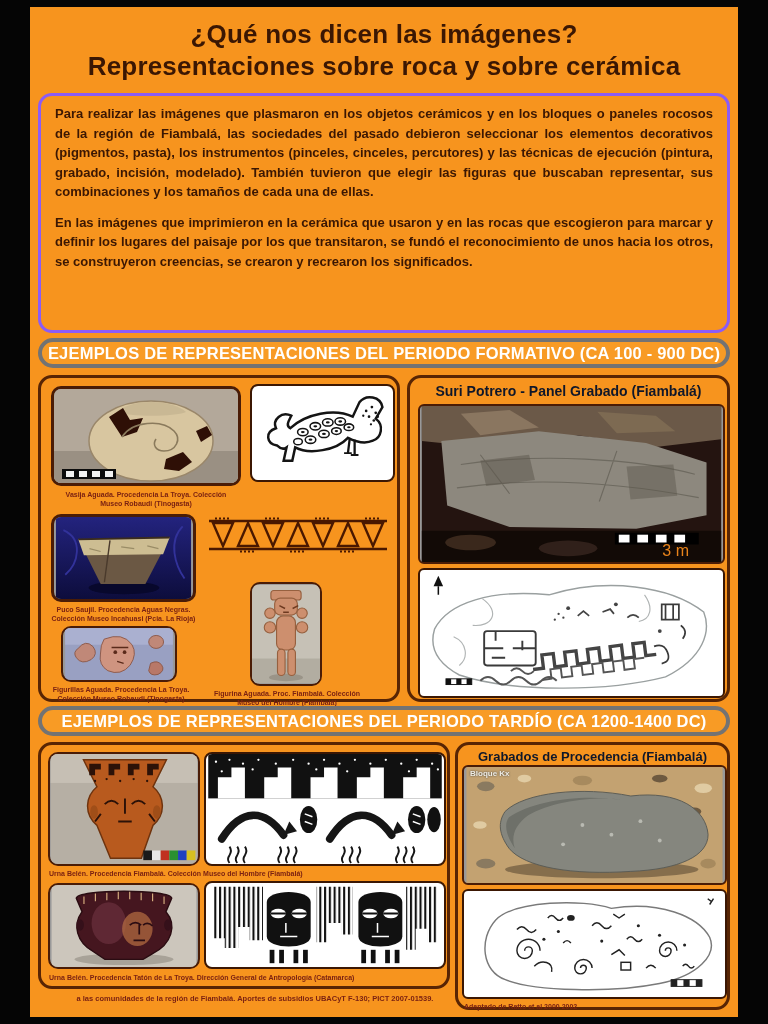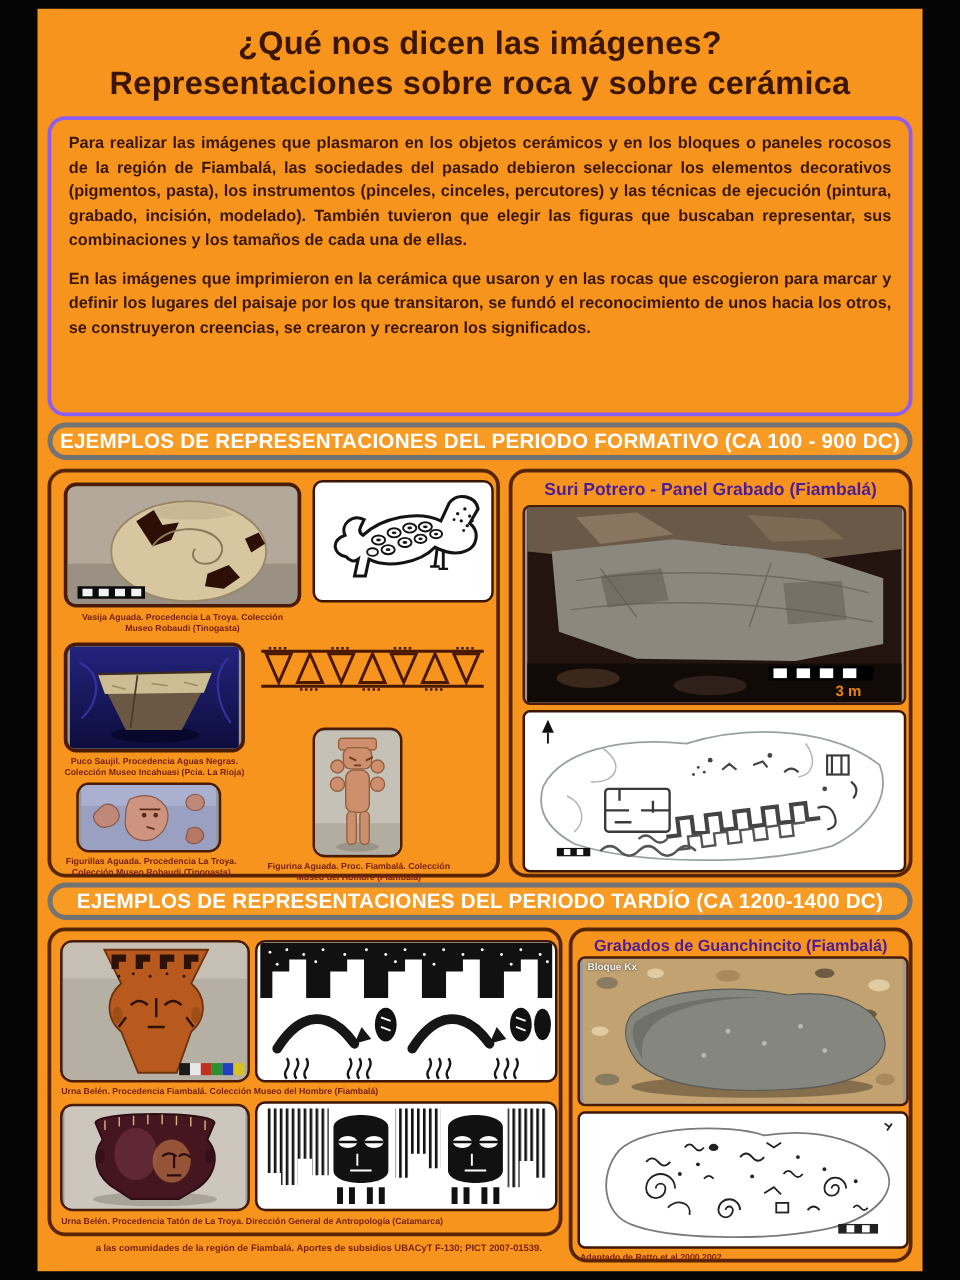--- a/index.html
+++ b/index.html
@@ -12,23 +12,23 @@
         border:3px solid #8b5cf6;border-radius:14px;padding:8px 14px;color:#3B1703;
         font-size:13px;font-weight:bold;text-align:justify;line-height:1.5;}
   .intro-box p{margin:0 0 11px 0;}
   .pill{position:absolute;left:8px;width:692px;height:30px;box-sizing:border-box;background:#F89B25;
         border:4px solid #737373;border-radius:18px;color:#fff;font-weight:bold;font-size:16.5px;
         display:flex;align-items:center;justify-content:center;letter-spacing:.2px;}
   .panel{position:absolute;box-sizing:border-box;border:3px solid #582504;border-radius:14px;background:#F7941E;}
   .photo{position:absolute;box-sizing:border-box;border:3px solid #4A1C06;border-radius:10px;overflow:hidden;background:#999;}
   .whitebox{position:absolute;box-sizing:border-box;border:2px solid #3B1703;border-radius:8px;background:#fff;overflow:hidden;}
   .caption{position:absolute;color:#7B2212;font-size:7px;font-weight:bold;text-align:center;line-height:1.3;}
-  .panel-title{position:absolute;width:100%;text-align:center;color:#4c1d95;font-weight:bold;font-size:14px;}
+  .panel-title{position:absolute;width:100%;text-align:center;color:#0f172a;font-weight:bold;font-size:14px;}
   .overlay-label{position:absolute;color:#f0ede4;font-size:8px;font-weight:bold;text-shadow:0 0 2px #333;}
-  .scale-text{position:absolute;color:#E8831A;font-size:12px;font-weight:bold;}
+  .scale-text{position:absolute;color:#E8831A;font-size:16px;font-weight:normal;}
   .footer{position:absolute;left:20px;top:986px;width:410px;text-align:center;color:#7B2212;
         font-size:7.5px;font-weight:bold;line-height:1.6;}
   svg{display:block;}
 </style>
 </head>
 <body>
 
 <div class="page">
  <div class="poster">
 
@@ -391,21 +391,21 @@
               <rect x="169" y="70" width="5" height="14" fill="#111"></rect>
           <rect x="184" y="70" width="5" height="14" fill="#111"></rect>
               <rect x="194" y="70" width="5" height="14" fill="#111"></rect>
         </g>
       </svg>
     </div>
     <div class="caption" style="left:8px;top:228px;width:400px;text-align:left;">Urna Belén. Procedencia Tatón de La Troya. Dirección General de Antropología (Catamarca)</div>
   </div>
 
   <div class="panel" style="left:425px;top:735px;width:275px;height:268px;">
-    <div class="panel-title" style="top:4px;font-size:13px;">Grabados de Guanchincito (Fiambalá)</div>
+    <div class="panel-title" style="top:4px;font-size:13px;">Grabados de Procedencia (Fiambalá)</div>
 
     <div class="photo" style="left:4px;top:20px;width:265px;height:120px;border-width:2px;border-radius:6px;">
       <svg width="261" height="116" viewBox="0 0 265 120">
         <rect width="265" height="120" fill="#c3a271"></rect>
         <g>
           <ellipse cx="20" cy="20" rx="9" ry="5" fill="#8a7a60"></ellipse>
               <ellipse cx="60" cy="12" rx="7" ry="4" fill="#e0cba2"></ellipse>
           <ellipse cx="120" cy="14" rx="10" ry="5" fill="#a78a5e"></ellipse>
               <ellipse cx="200" cy="12" rx="8" ry="4" fill="#6e5a40"></ellipse>
           <ellipse cx="245" cy="22" rx="9" ry="5" fill="#e0cba2"></ellipse>

